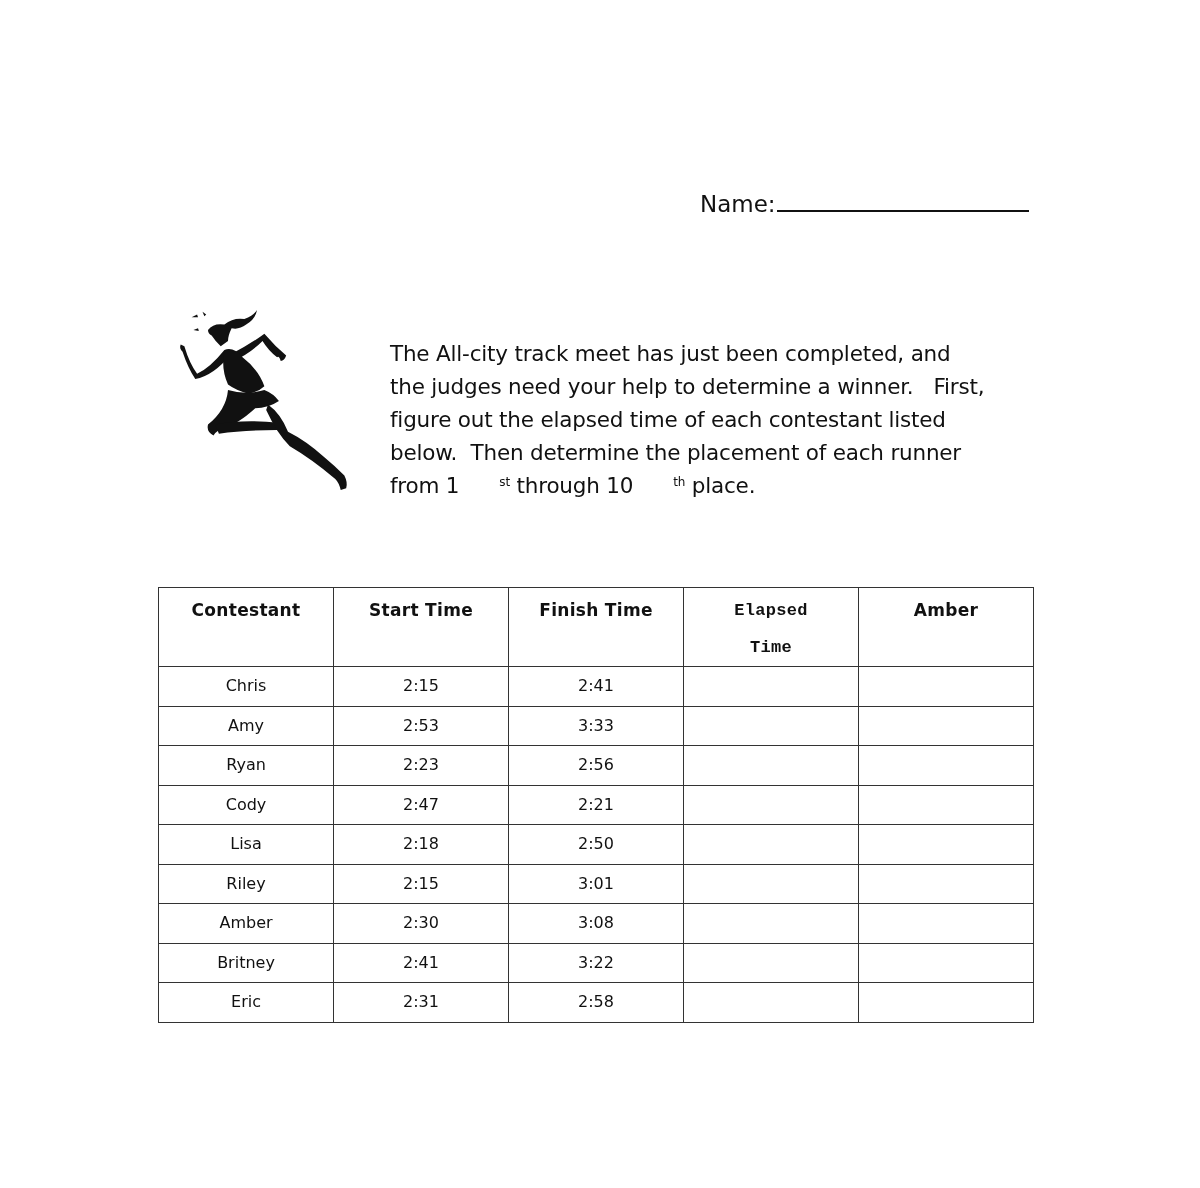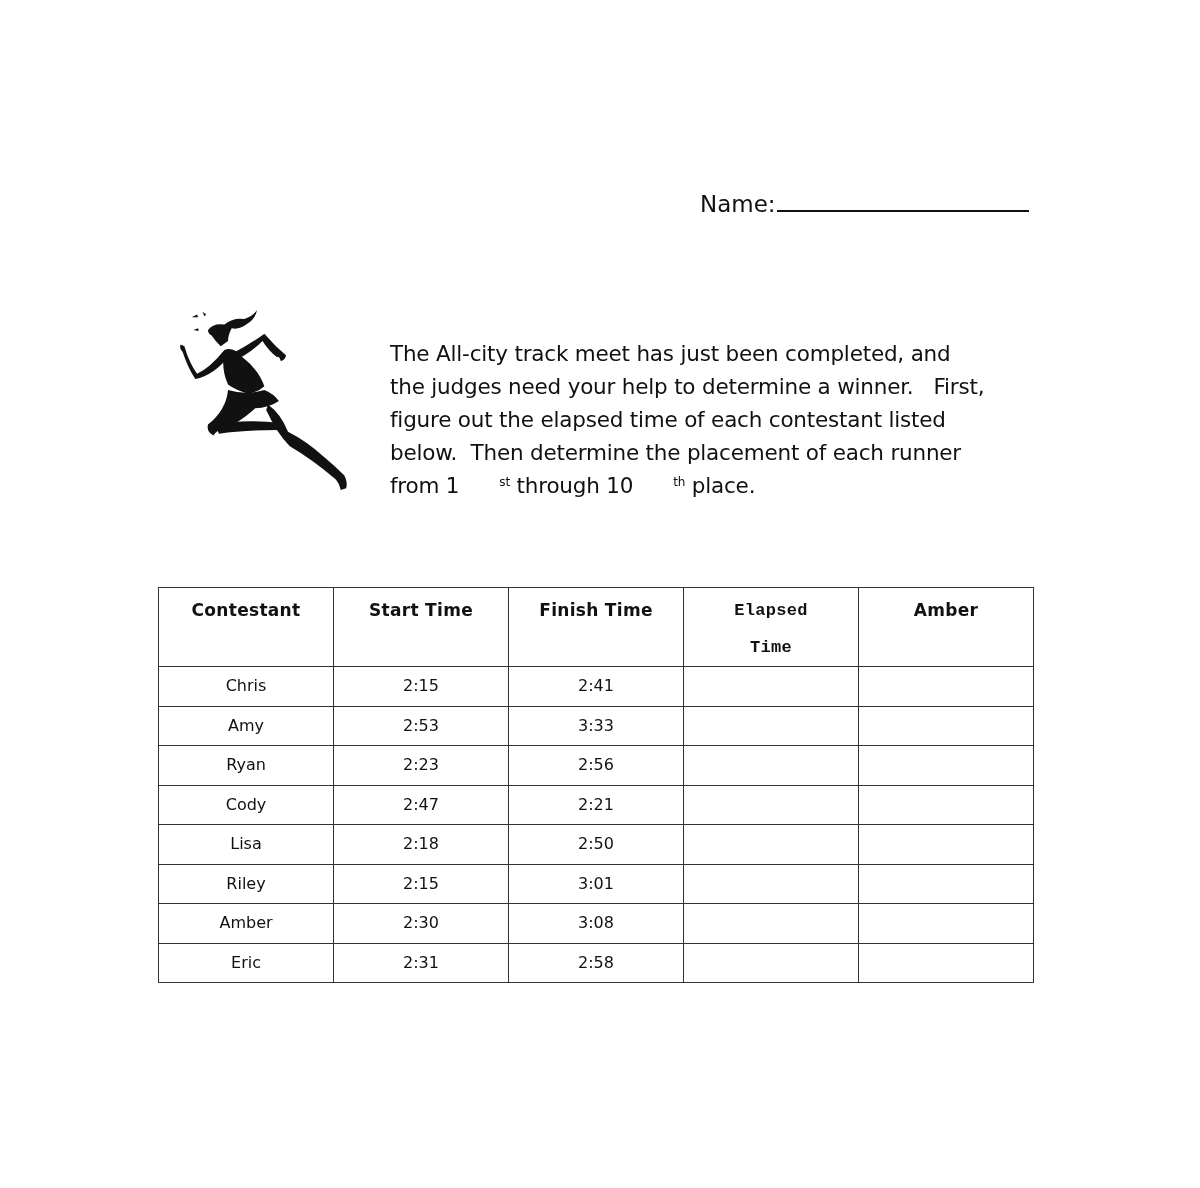--- a/index.html
+++ b/index.html
@@ -183,20 +183,27 @@
       <td></td>
     </tr>
     <tr>
       <td>Amber</td>
       <td>2:30</td>
       <td>3:08</td>
       <td></td>
       <td></td>
     </tr>
     <tr>
+      <td>Britney</td>
+      <td>2:41</td>
+      <td>3:22</td>
+      <td></td>
+      <td></td>
+    </tr>
+    <tr>
       <td>Eric</td>
       <td>2:31</td>
       <td>2:58</td>
       <td></td>
       <td></td>
     </tr>
   </tbody>
 </table>
 
 </body></html>

